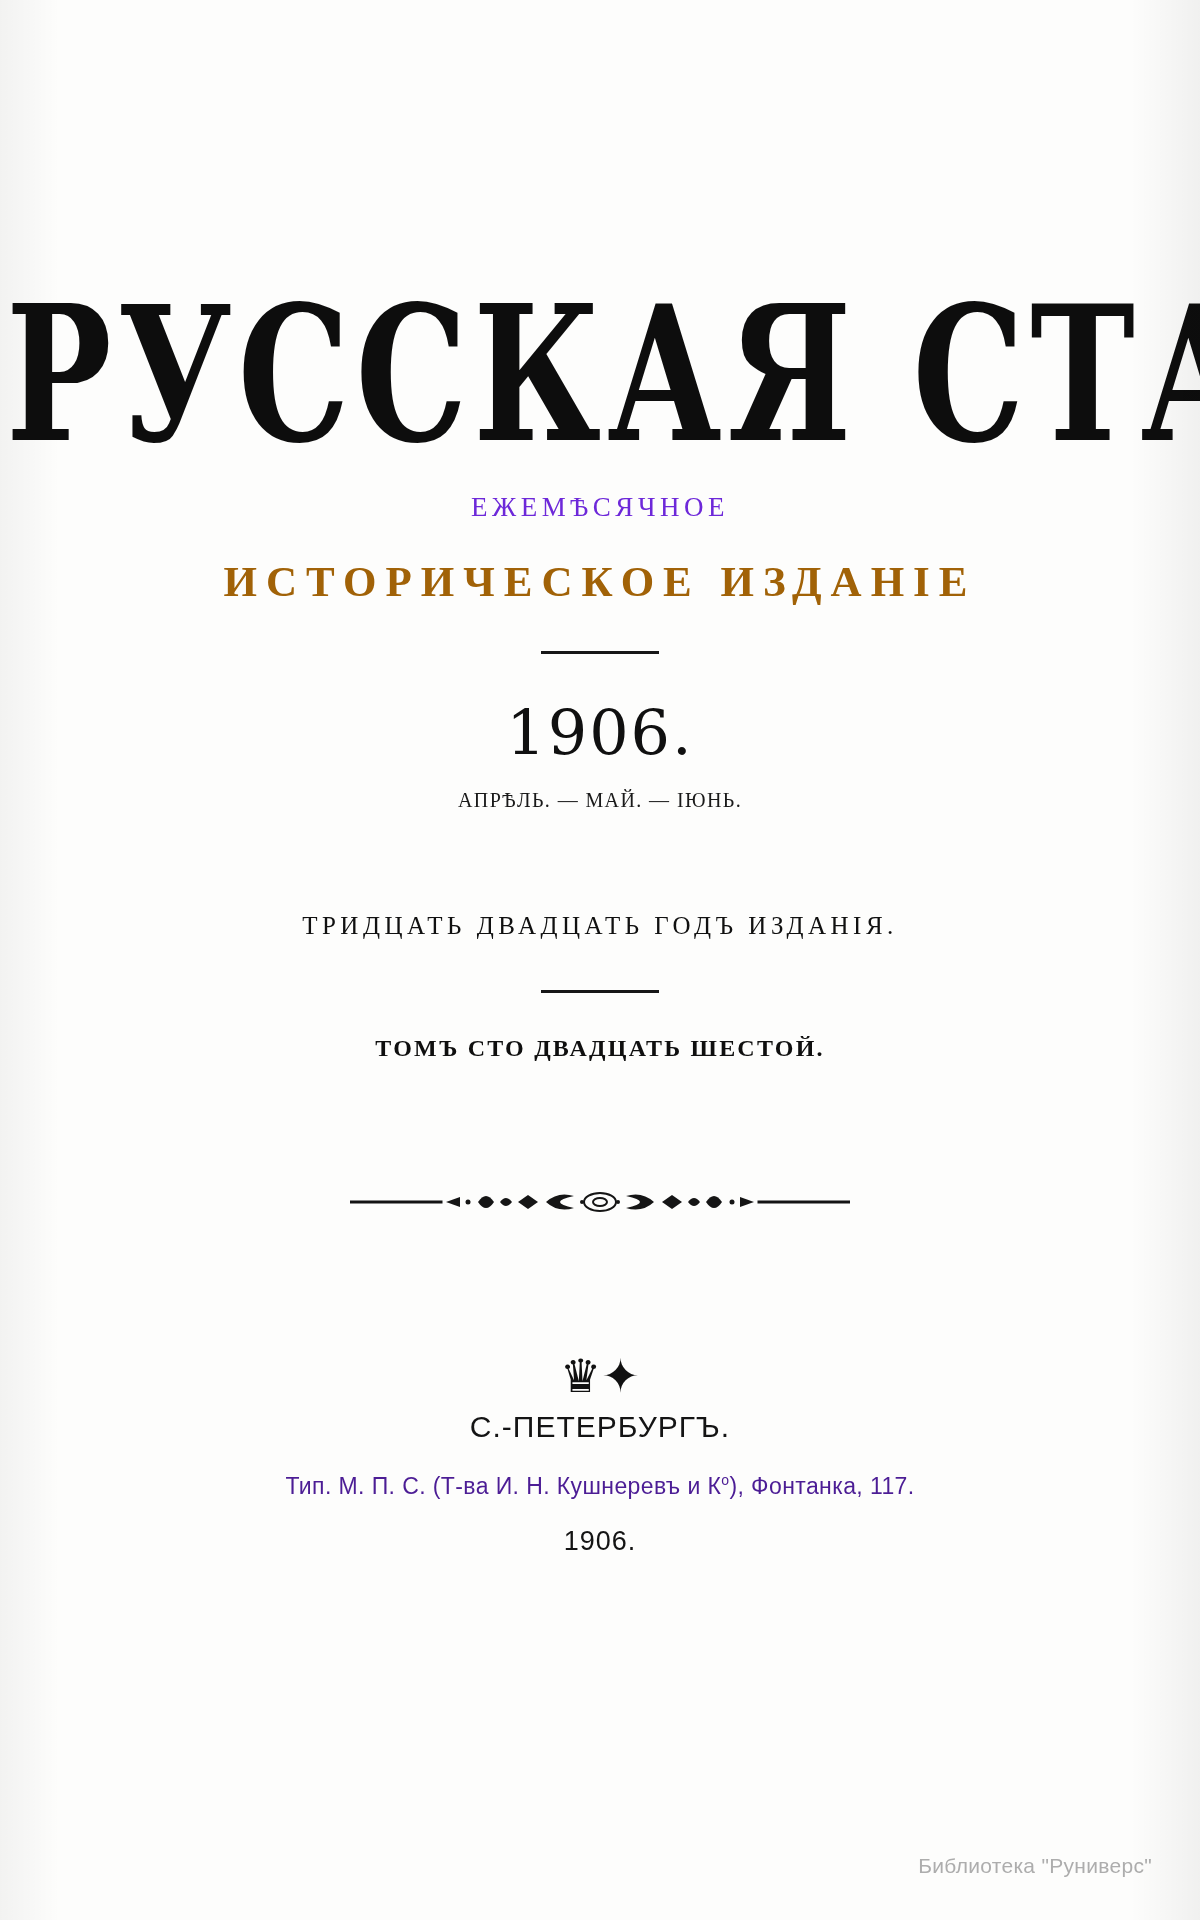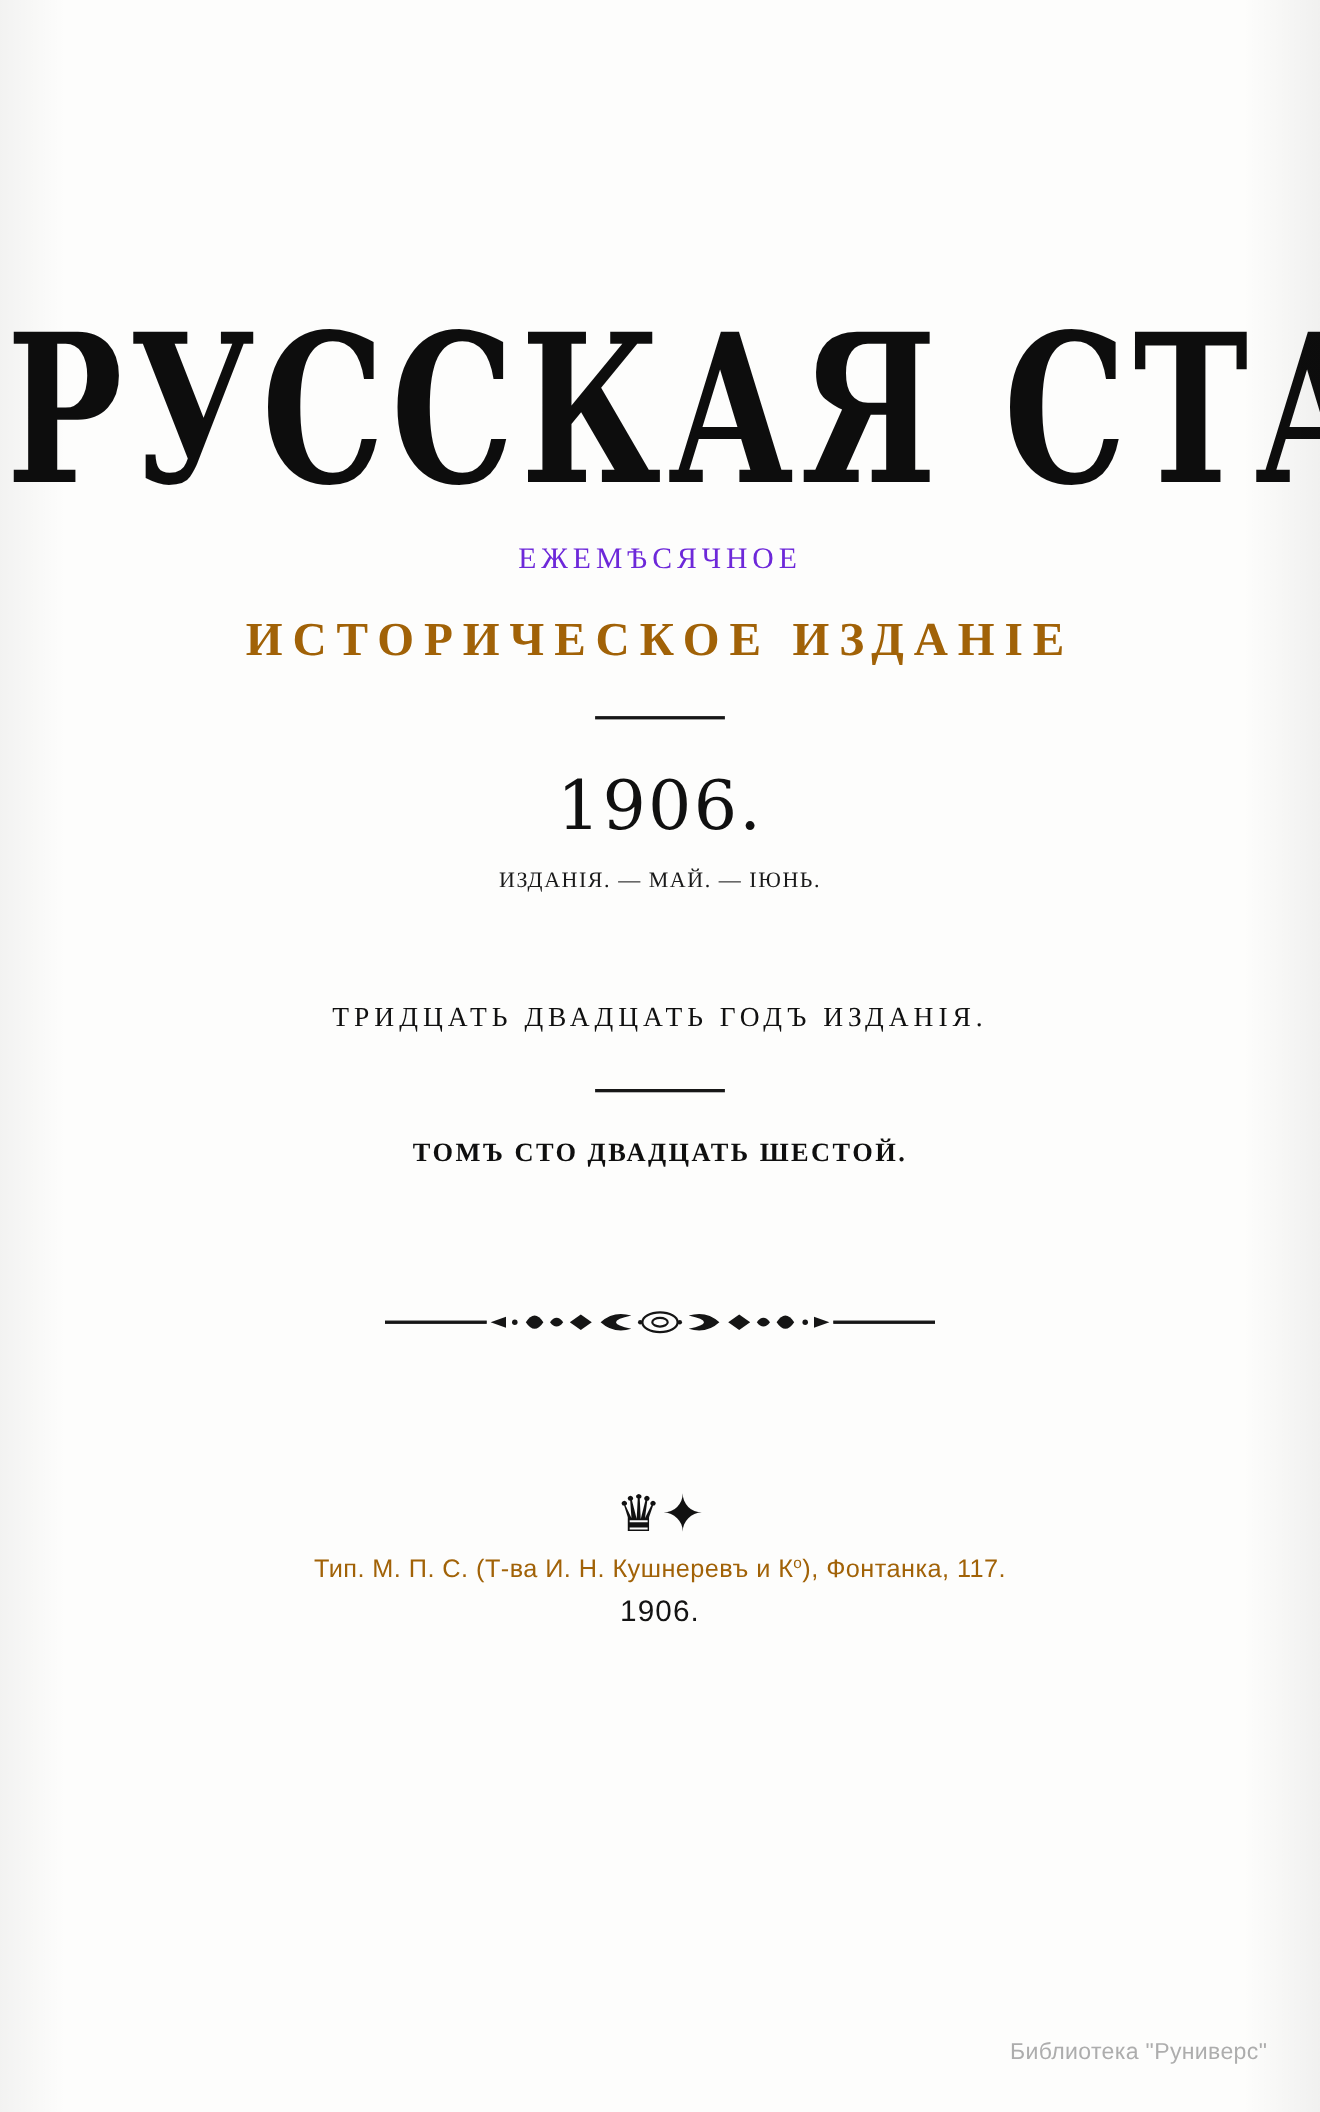--- a/index.html
+++ b/index.html
@@ -152,26 +152,26 @@
   }
   .city {
     margin: 0;
     padding-top: 10px;
     font-family: "Liberation Sans", sans-serif;
     font-size: 30px;
     letter-spacing: 1px;
     color: #141414;
   }
   .printer {
-    margin: 0;
+    margin: 16px;
     padding-top: 12px;
     font-family: "Liberation Sans", sans-serif;
     font-size: 23px;
     letter-spacing: 0.4px;
-    color: #a16207;
+    color: #4c1d95;
   }
   .printer sup { font-size: 14px; }
   .imprint-year {
     margin: 0;
     padding-top: 10px;
     font-family: "Liberation Sans", sans-serif;
     font-size: 27px;
     letter-spacing: 1px;
     color: #141414;
   }
@@ -197,21 +197,21 @@
 
     <p class="subtitle-1">ЕЖЕМѢСЯЧНОЕ</p>
 
     <p class="subtitle-2">ИСТОРИЧЕСКОЕ ИЗДАНІЕ</p>
 
 
     <div class="rule rule-1"></div>
 
     <p class="year">1906.</p>
 
-    <p class="months">ИЗДАНІЯ. — МАЙ. — ІЮНЬ.</p>
+    <p class="months">АПРѢЛЬ. — МАЙ. — ІЮНЬ.</p>
 
     <p class="edition-year">ТРИДЦАТЬ ДВАДЦАТЬ ГОДЪ ИЗДАНІЯ.</p>
 
     <div class="rule rule-2"></div>
 
     <p class="volume">ТОМЪ СТО ДВАДЦАТЬ ШЕСТОЙ.</p>
 
     <div class="ornament">
       <svg width="500" height="36" viewBox="0 0 500 36" aria-hidden="true">
         <g fill="#151515" stroke="#151515">
@@ -232,20 +232,21 @@
           <ellipse cx="250" cy="18" rx="16" ry="9" fill="none" stroke-width="2"></ellipse>
           <ellipse cx="250" cy="18" rx="7" ry="4" fill="none" stroke-width="2"></ellipse>
           <circle cx="232" cy="18" r="2" stroke="none"></circle>
           <circle cx="268" cy="18" r="2" stroke="none"></circle>
         </g>
       </svg>
     </div>
 
     <div class="crest">♛✦</div>
 
+    <p class="city">С.-ПЕТЕРБУРГЪ.</p>
 
     <p class="printer"><span>Тип. М. П. С. (Т-ва И. Н. Кушнеревъ и К</span><sup>о</sup><span>), Фонтанка, 117.</span></p>
 
     <p class="imprint-year">1906.</p>
 
   </div>
 
   <div class="watermark">Библиотека "Руниверс"</div>
 </div>
 

